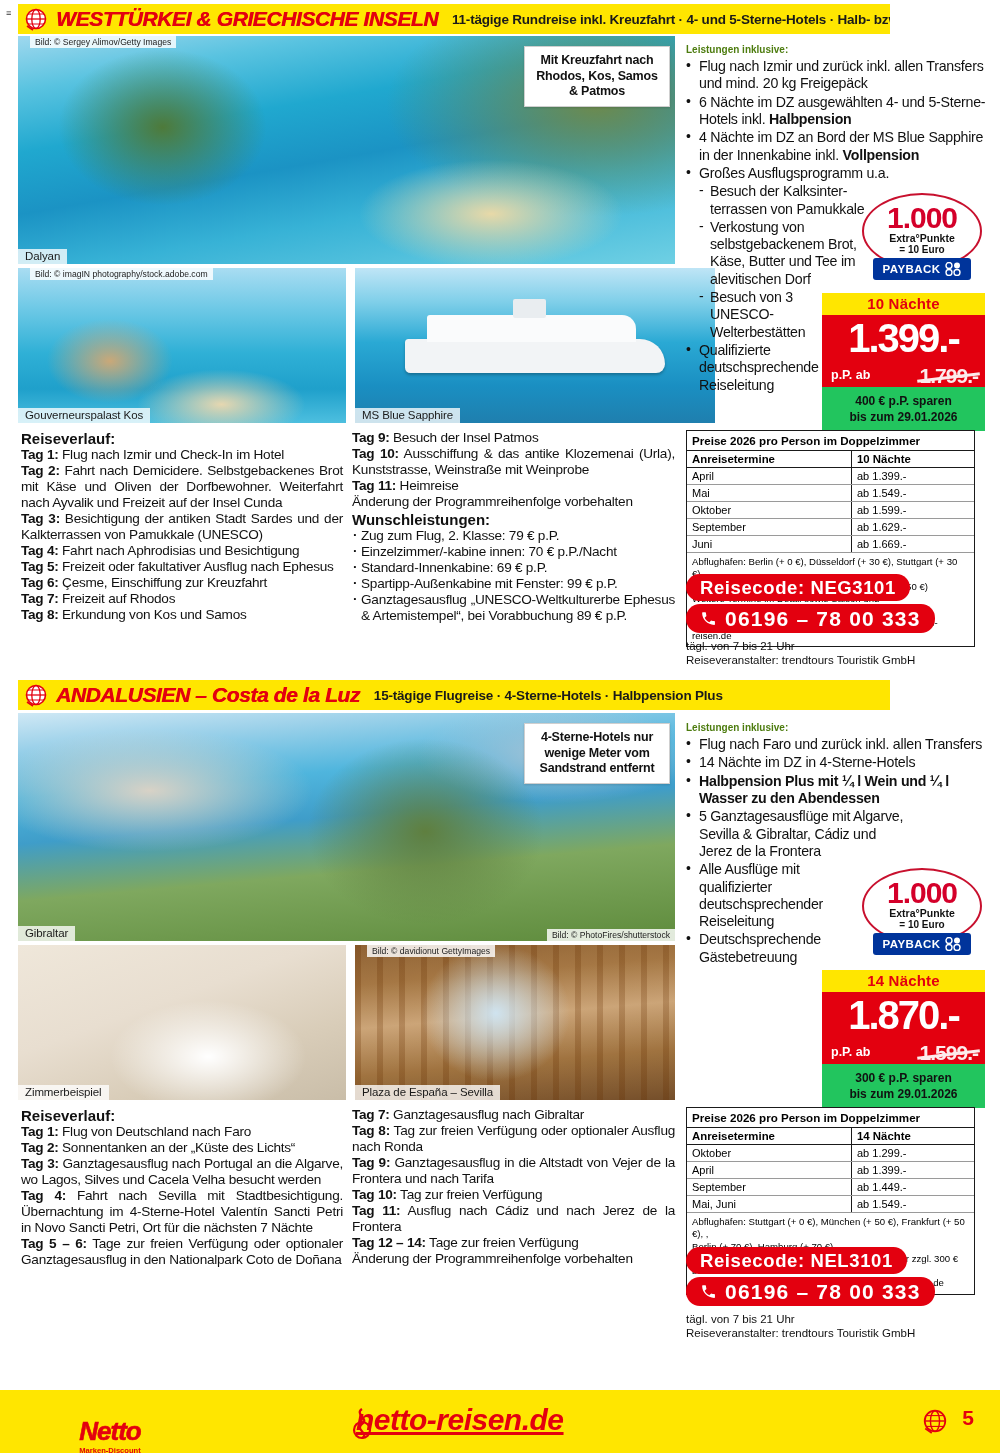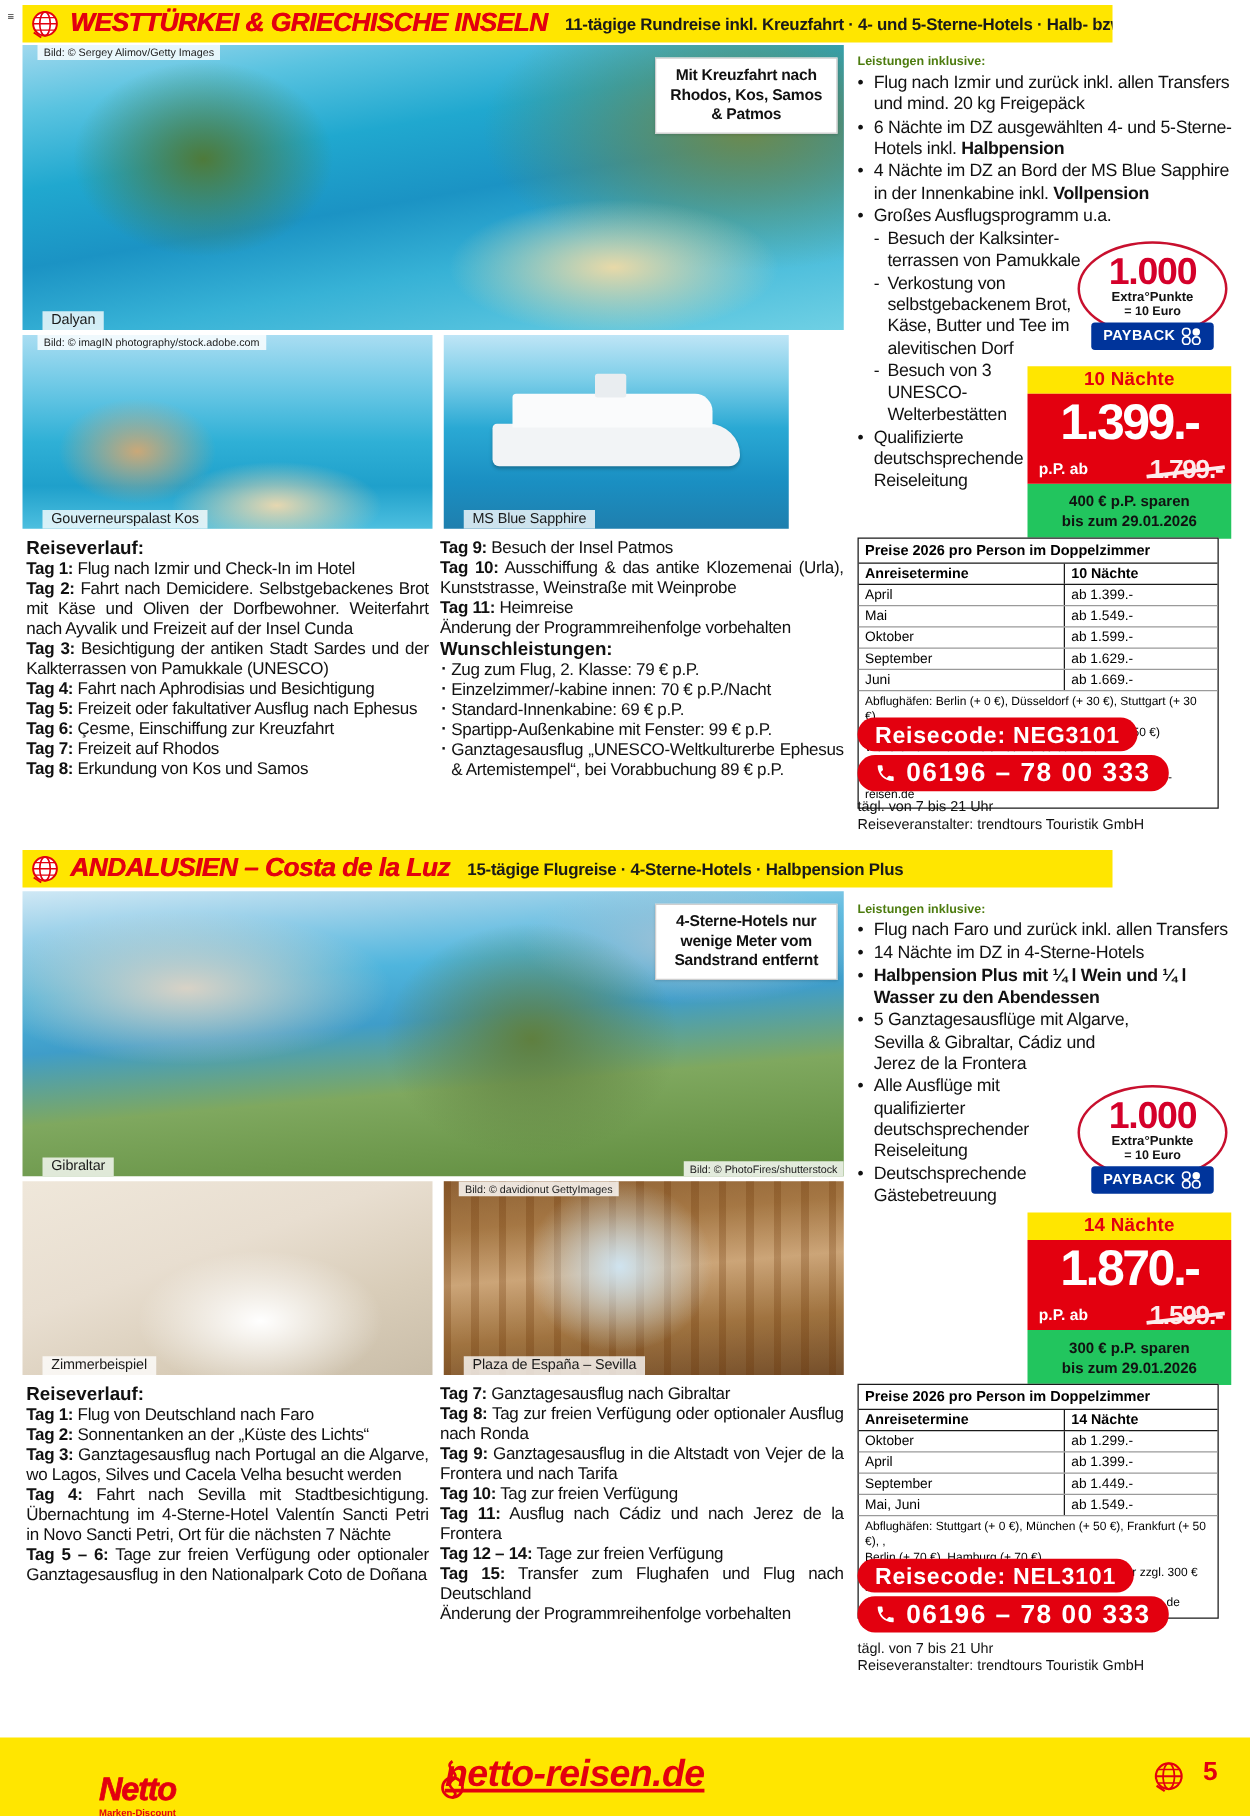--- a/index.html
+++ b/index.html
@@ -29,21 +29,21 @@
   }
   .bar-sub {
     color: #1a1a1a; font-weight: bold; font-size: 13.5px;
     white-space: nowrap; letter-spacing: -0.2px; margin-left: 6px;
   }
   .tiny-dash { position:absolute; left:6px; top:8px; font-size:9px; color:#333; }
 
   
   .photo { position: absolute; overflow: hidden; }
   .cap {
-    position: absolute; bottom: 0; left: 16px;
+    position: absolute; bottom: 0; left: 0;
     background: rgba(255,255,255,0.78);
     color: #1a1a1a; font-size: 11.5px; padding: 1px 7px 2px 7px;
     white-space: nowrap; letter-spacing: -0.1px;
   }
   .credit {
     position: absolute; top: 0; left: 0;
     background: rgba(255,255,255,0.82);
     color: #222; font-size: 8.6px; padding: 1px 5px; white-space: nowrap; margin-left: 12px;
   }
   .credit.right { left: auto; right: 0; top: auto; bottom: 0; }
@@ -253,21 +253,21 @@
   <div class="photo sea-turkey" style="left:18px; top:36px; width:657px; height:228px;">
     <div class="credit">Bild: © Sergey Alimov/Getty Images</div>
     <div class="cap">Dalyan</div>
   </div>
   <div class="photo-badge" style="left:524px; top:46px; width:146px;">Mit Kreuzfahrt nach Rhodos, Kos, Samos &amp; Patmos</div>
 
   <div class="photo sea-kos" style="left:18px; top:268px; width:328px; height:155px;">
     <div class="credit">Bild: © imagIN photography/stock.adobe.com</div>
     <div class="cap">Gouverneurspalast Kos</div>
   </div>
-  <div class="photo sea-ship" style="left:355px; top:268px; width:276px; height:155px;">
+  <div class="photo sea-ship" style="left:355px; top:268px; width:360px; height:155px;">
     <div class="ship-hull"></div>
     <div class="ship-super"></div>
     <div class="ship-funnel"></div>
     <div class="cap">MS Blue Sapphire</div>
   </div>
 
   <div style="position:absolute; left:686px; top:44px; width:300px;">
     <div class="incl-title">Leistungen inklusive:</div>
     <ul class="incl-list">
       <li><span>Flug nach Izmir und zurück inkl. allen Transfers und mind. 20 kg Freigepäck</span></li>
@@ -507,21 +507,20 @@
   </div>
 
   <div style="position:absolute; left:352px; top:1107px; width:323px;">
     <div class="itin">
       <p><b>Tag 7:</b><span> Ganztagesausflug nach Gibraltar</span></p>
       <p><b>Tag 8:</b><span> Tag zur freien Verfügung oder optionaler Ausflug nach Ronda</span></p>
       <p><b>Tag 9:</b><span> Ganztagesausflug in die Altstadt von Vejer de la Frontera und nach Tarifa</span></p>
       <p><b>Tag 10:</b><span> Tag zur freien Verfügung</span></p>
       <p><b>Tag 11:</b><span> Ausflug nach Cádiz und nach Jerez de la Frontera</span></p>
       <p><b>Tag 12 – 14:</b><span> Tage zur freien Verfügung</span></p>
-      <p><b>Tag 15:</b><span> Transfer zum Flughafen und Flug nach Deutschland</span></p>
       <p>Änderung der Programmreihenfolge vorbehalten</p>
     </div>
   </div>
 
   <div class="footer">
     <div class="netto-logo">
       <div class="netto-word">Netto</div>
       <div class="netto-sub">Marken-Discount</div>
     </div>
     <svg class="footer-swirl" width="28" height="34" viewBox="0 0 28 34">

